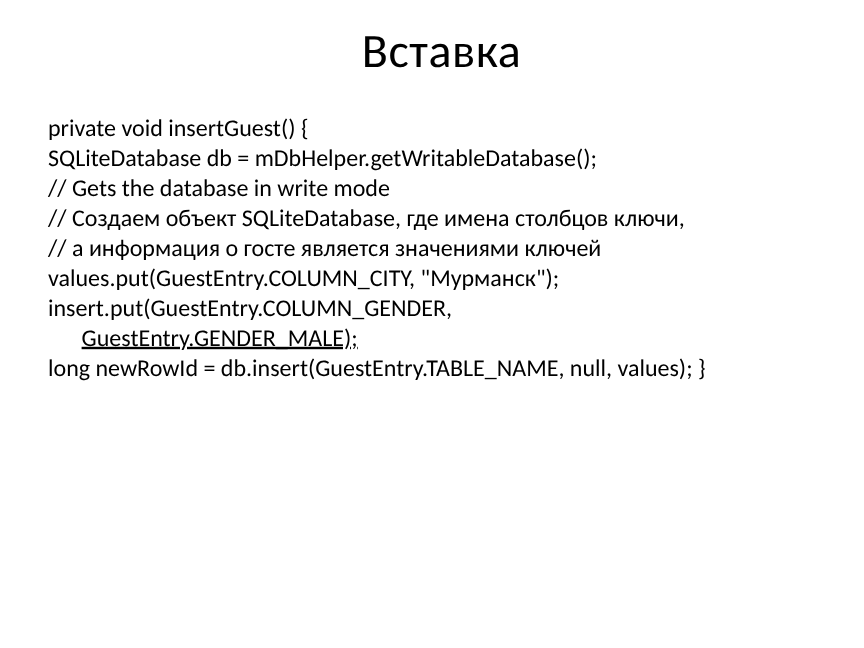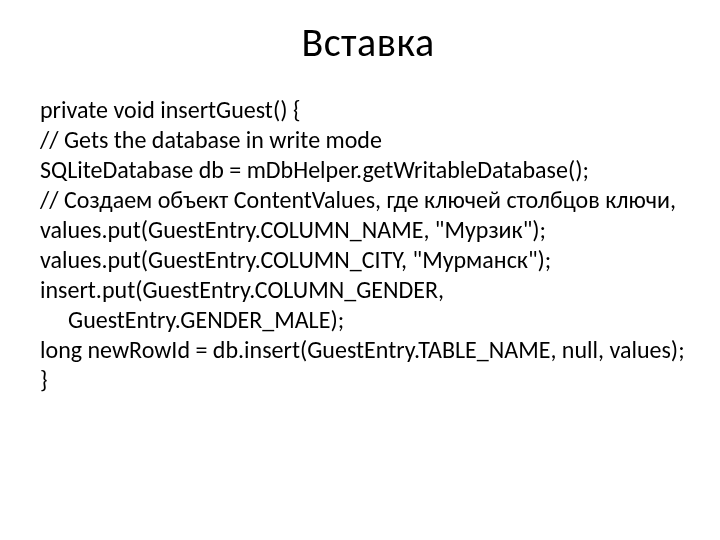--- a/index.html
+++ b/index.html
@@ -19,40 +19,41 @@
     position: relative;
   }
   .title {
     text-align: center;
     font-size: 40px;
     font-weight: 400;
     margin: 0 0 28px 0;
     letter-spacing: 0.5px;
   }
   .body {
-    font-size: 24px;
+    font-size: 20px;
     line-height: 1.25;
   }
   .line {
     margin: 0;
     padding: 0;
   }
   .indent {
     padding-left: 28px;
+    text-decoration: underline;
   }
 </style>
 </head>
 <body>
 
 <div class="slide">
   <h1 class="title">Вставка</h1>
   <div class="body">
     <p class="line">private void insertGuest() {</p>
+    <p class="line"> SQLiteDatabase db = mDbHelper.getWritableDatabase();</p>
     <p class="line"> // Gets the database in write mode</p>
-    <p class="line"> SQLiteDatabase db = mDbHelper.getWritableDatabase();</p>
-    <p class="line">// Создаем объект ContentValues, где ключей столбцов ключи,</p>
-    <p class="line">values.put(GuestEntry.COLUMN_NAME, "Мурзик");</p>
+    <p class="line">// Создаем объект SQLiteDatabase, где имена столбцов ключи,</p>
+    <p class="line"> // а информация о госте является значениями ключей</p>
     <p class="line">values.put(GuestEntry.COLUMN_CITY, "Мурманск");</p>
     <p class="line">insert.put(GuestEntry.COLUMN_GENDER,</p>
     <p class="line indent">GuestEntry.GENDER_MALE);</p>
     <p class="line"> long newRowId = db.insert(GuestEntry.TABLE_NAME, null, values); }</p>
   </div>
 </div>
 
 </body></html>

